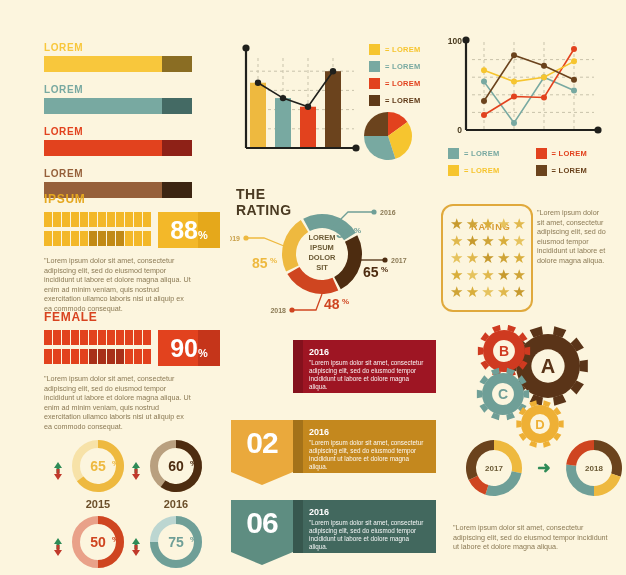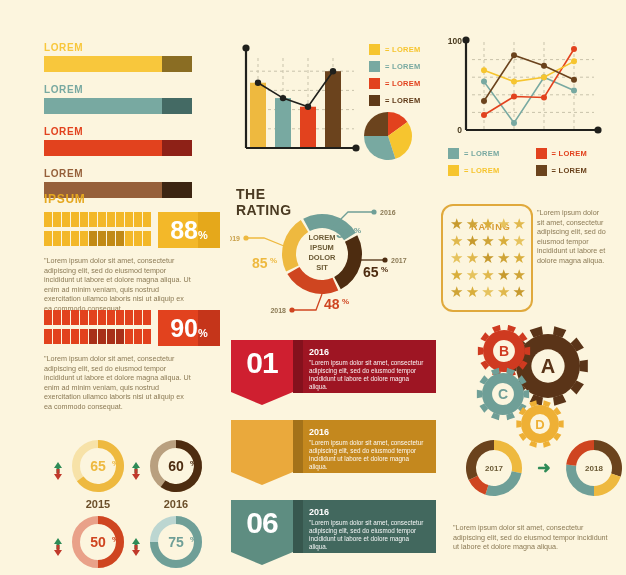--- a/index.html
+++ b/index.html
@@ -220,20 +220,21 @@
         <div style="position:relative;display:flex;align-items:baseline;">
           <span class="num">88</span>
           <span class="sym">%</span>
         </div>
       </div>
     </div>
     <div class="body-copy" style="width:148px;margin-top:6px;">"Lorem ipsum dolor sit amet, consectetur adipiscing elit, sed do eiusmod tempor incididunt ut labore et dolore magna aliqua. Ut enim ad minim veniam, quis nostrud exercitation ullamco laboris nisi ut aliquip ex ea commodo consequat.</div>
   </div>
 
   <div class="abs" style="left:44px;top:310px;">
+    <div class="sec-title" style="color:#d8431f;margin-bottom:6px;">FEMALE</div>
     <div style="display:flex;align-items:flex-start;">
       <div id="female-people" style="width:110px;"><span class="person" style="background: rgb(226, 66, 30);"><span class="head" style="background:inherit"></span><span class="body" style="background:inherit"></span></span><span class="person" style="background: rgb(226, 66, 30);"><span class="head" style="background:inherit"></span><span class="body" style="background:inherit"></span></span><span class="person" style="background: rgb(226, 66, 30);"><span class="head" style="background:inherit"></span><span class="body" style="background:inherit"></span></span><span class="person" style="background: rgb(226, 66, 30);"><span class="head" style="background:inherit"></span><span class="body" style="background:inherit"></span></span><span class="person" style="background: rgb(226, 66, 30);"><span class="head" style="background:inherit"></span><span class="body" style="background:inherit"></span></span><span class="person" style="background: rgb(226, 66, 30);"><span class="head" style="background:inherit"></span><span class="body" style="background:inherit"></span></span><span class="person" style="background: rgb(226, 66, 30);"><span class="head" style="background:inherit"></span><span class="body" style="background:inherit"></span></span><span class="person" style="background: rgb(226, 66, 30);"><span class="head" style="background:inherit"></span><span class="body" style="background:inherit"></span></span><span class="person" style="background: rgb(226, 66, 30);"><span class="head" style="background:inherit"></span><span class="body" style="background:inherit"></span></span><span class="person" style="background: rgb(226, 66, 30);"><span class="head" style="background:inherit"></span><span class="body" style="background:inherit"></span></span><span class="person" style="background: rgb(226, 66, 30);"><span class="head" style="background:inherit"></span><span class="body" style="background:inherit"></span></span><span class="person" style="background: rgb(226, 66, 30);"><span class="head" style="background:inherit"></span><span class="body" style="background:inherit"></span></span><br><span class="person" style="background: rgb(226, 66, 30);"><span class="head" style="background:inherit"></span><span class="body" style="background:inherit"></span></span><span class="person" style="background: rgb(226, 66, 30);"><span class="head" style="background:inherit"></span><span class="body" style="background:inherit"></span></span><span class="person" style="background: rgb(226, 66, 30);"><span class="head" style="background:inherit"></span><span class="body" style="background:inherit"></span></span><span class="person" style="background: rgb(226, 66, 30);"><span class="head" style="background:inherit"></span><span class="body" style="background:inherit"></span></span><span class="person" style="background: rgb(226, 66, 30);"><span class="head" style="background:inherit"></span><span class="body" style="background:inherit"></span></span><span class="person" style="background: rgb(168, 48, 26);"><span class="head" style="background:inherit"></span><span class="body" style="background:inherit"></span></span><span class="person" style="background: rgb(168, 48, 26);"><span class="head" style="background:inherit"></span><span class="body" style="background:inherit"></span></span><span class="person" style="background: rgb(168, 48, 26);"><span class="head" style="background:inherit"></span><span class="body" style="background:inherit"></span></span><span class="person" style="background: rgb(168, 48, 26);"><span class="head" style="background:inherit"></span><span class="body" style="background:inherit"></span></span><span class="person" style="background: rgb(226, 66, 30);"><span class="head" style="background:inherit"></span><span class="body" style="background:inherit"></span></span><span class="person" style="background: rgb(226, 66, 30);"><span class="head" style="background:inherit"></span><span class="body" style="background:inherit"></span></span><span class="person" style="background: rgb(226, 66, 30);"><span class="head" style="background:inherit"></span><span class="body" style="background:inherit"></span></span></div>
       <div class="pct-box" style="position:relative;width:62px;height:36px;background:#e2421e;margin-left:4px;">
         <div style="position:absolute;right:0;top:0;bottom:0;width:22px;background:#c5351a;"></div>
         <div style="position:relative;display:flex;align-items:baseline;">
           <span class="num">90</span>
           <span class="sym">%</span>
         </div>
       </div>
     </div>
@@ -323,33 +324,30 @@
           <span class="star" style="color: rgb(224, 184, 77);">★</span>
           <span class="star" style="color: rgb(199, 154, 46);">★</span>
         </div>
       </div>
   </div>
   <div class="abs body-copy" style="left:537px;top:208px;width:70px;">"Lorem ipsum dolor sit amet, consectetur adipiscing elit, sed do eiusmod tempor incididunt ut labore et dolore magna aliqua.</div>
 
   <div class="abs" style="left:231px;top:340px;width:205px;">
     <div id="banners">
         <div class="banner" style="margin-bottom: 27px;">
-          <div class="banner-left">
-            <div class="tag" style="background:#cf1f30"></div>
-            <div class="banner-num">01</div>
-          </div>
           <div class="banner-right" style="background:#9e1523;padding:7px 9px 0 16px;box-sizing:border-box;">
             <div class="banner-year">2016</div>
             <div class="banner-text">"Lorem ipsum dolor sit amet, consectetur adipiscing elit, sed do eiusmod tempor incididunt ut labore et dolore magna aliqua.</div>
           </div>
           <div class="banner-shadow"></div>
         </div>
         <div class="banner" style="margin-bottom: 27px;">
           <div class="banner-left">
             <div class="tag" style="background:#eaa93c"></div>
+            <div class="banner-num">02</div>
           </div>
           <div class="banner-right" style="background:#c4881e;padding:7px 9px 0 16px;box-sizing:border-box;">
             <div class="banner-year">2016</div>
             <div class="banner-text">"Lorem ipsum dolor sit amet, consectetur adipiscing elit, sed do eiusmod tempor incididunt ut labore et dolore magna aliqua.</div>
           </div>
           <div class="banner-shadow"></div>
         </div>
         <div class="banner" style="margin-bottom: 27px;">
           <div class="banner-left">
             <div class="tag" style="background:#5e8d81"></div>

